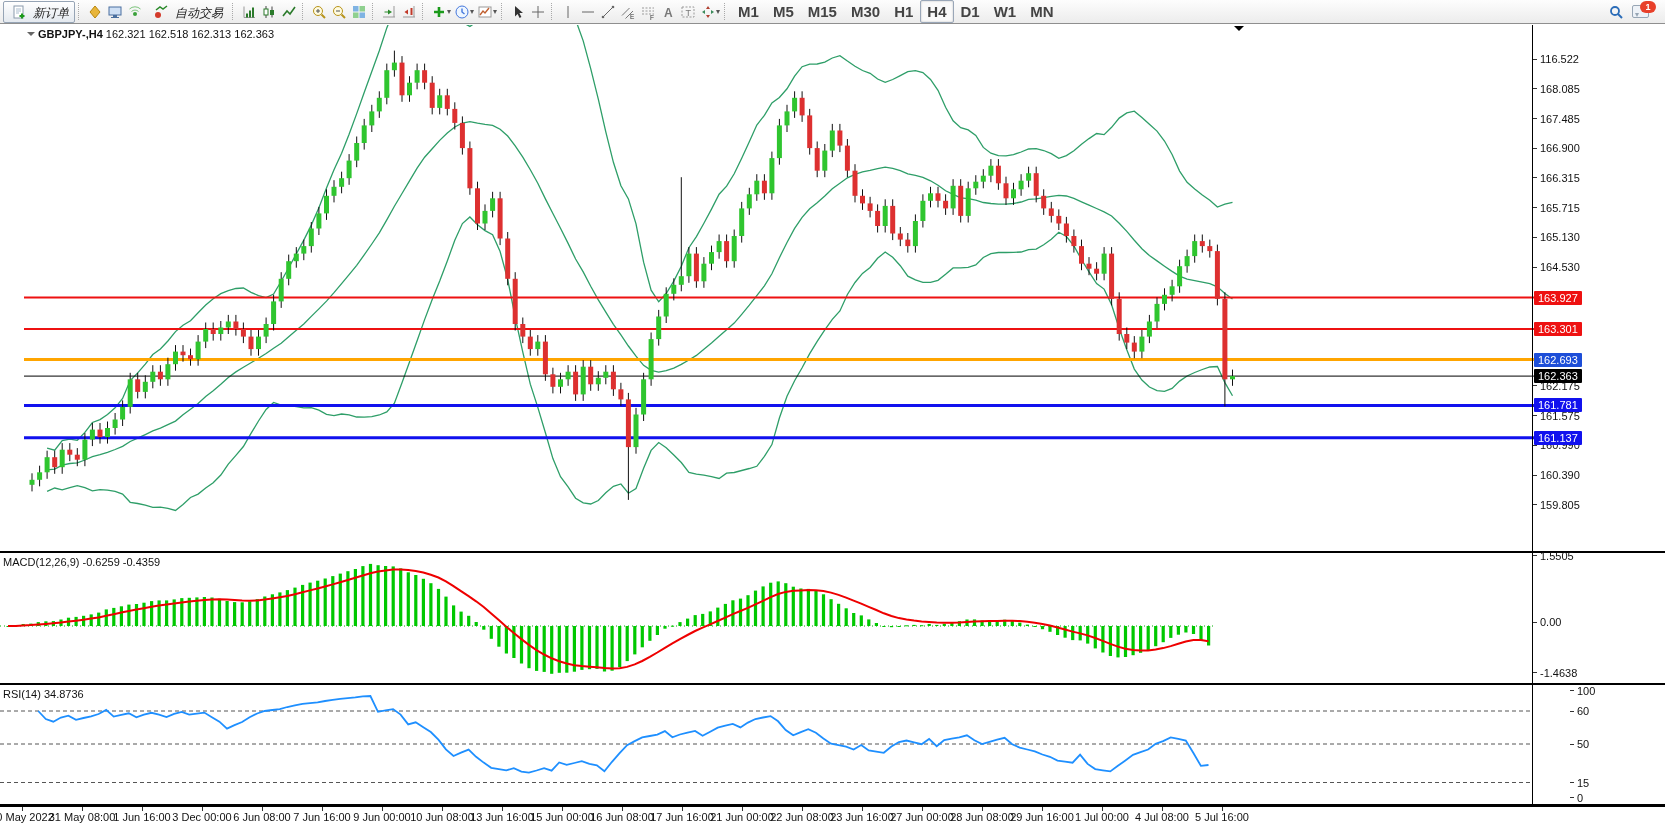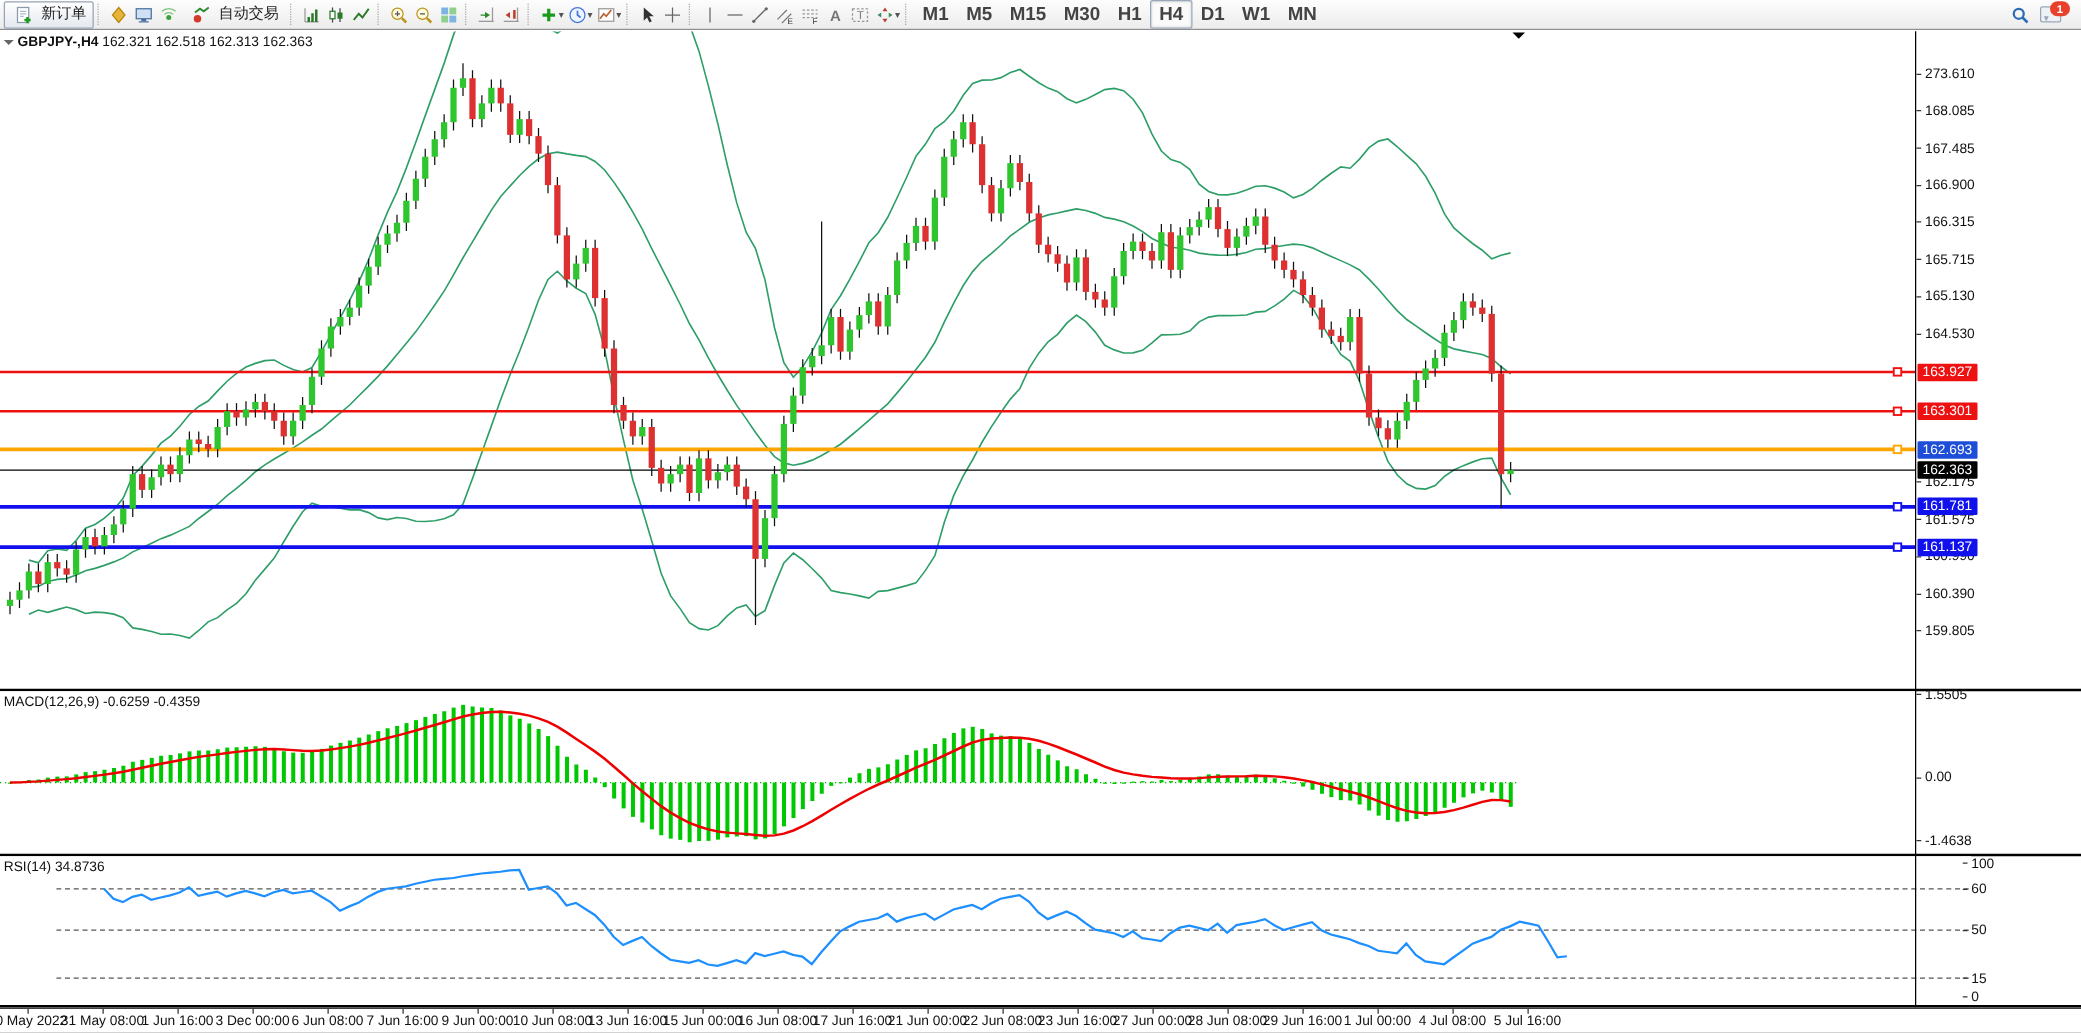--- a/index.html
+++ b/index.html
@@ -1,36 +1,36 @@
 <!DOCTYPE html>
 <html><head>
 <meta charset="utf-8">
 <style>
   html,body{margin:0;padding:0;background:#888;}
   .app{position:relative;width:1665px;height:826px;background:#fff;font-family:"Liberation Sans",sans-serif;overflow:hidden;}
   
   .toolbar{position:absolute;left:0;top:0;width:1665px;height:24px;background:linear-gradient(#fdfdfd,#ececec);border-bottom:1px solid #8f8f8f;display:flex;align-items:center;padding:0 3px;box-sizing:border-box;}
-  .tb-btn{height:20px;display:inline-flex;align-items:flex-start;gap:4px;padding:0 5px;font-size:12px;color:#222;border:1px solid transparent;border-radius:2px;cursor:default;white-space:nowrap;}
+  .tb-btn{height:20px;display:inline-flex;align-items:flex-end;gap:4px;padding:0 5px;font-size:12px;color:#222;border:1px solid transparent;border-radius:2px;cursor:default;white-space:nowrap;font-style:italic;}
   .tb-btn.bordered{border:1px solid #96a4b5;background:linear-gradient(#ffffff,#e4e9ef);}
   .tb-icon{width:20px;height:20px;display:inline-flex;align-items:center;justify-content:center;}
   .tb-sep{width:3px;height:17px;border-left:1px dotted #a9a9a9;margin:0 3px;}
   .tb-caret{font-size:8px;color:#555;margin:0 1px 0 -2px;}
   .tf-btn{font-size:15px;font-weight:bold;color:#444;padding:2px 6px;border:1px solid transparent;border-radius:2px;}
   .tf-btn.active{background:#fafafa;border:1px solid #9aa7b8;box-shadow:inset 0 0 2px #bbb;}
   .tb-right{margin-left:auto;display:flex;align-items:center;gap:6px;padding-right:8px;}
   .chat-wrap{position:relative;width:22px;height:20px;}
   .chat-bubble{position:absolute;left:0;top:3px;width:15px;height:11px;background:#eef2f7;border:1px solid #98a6b5;border-radius:2px;}
   .chat-bubble:after{content:"";position:absolute;left:2px;bottom:-4px;border:4px solid transparent;border-top-color:#98a6b5;border-left-width:2px;border-right-width:2px;}
   .chat-badge{position:absolute;right:-2px;top:-1px;min-width:12px;height:12px;border-radius:7px;background:#e8402a;color:#fff;font-size:9px;font-weight:bold;display:flex;align-items:center;justify-content:center;padding:0 2px;}
   
   .content{position:absolute;left:0;top:25px;width:1665px;height:801px;background:#fff;}
   .panel{position:absolute;left:0;width:1532px;overflow:hidden;background:#fff;}
-  #pricePanel{top:0;height:526px;}
+  #pricePanel{top:0;height:526px;margin-left:24px;}
   #macdPanel{top:528px;height:130px;}
-  #rsiPanel{top:660px;height:119px;padding-left:45px;}
+  #rsiPanel{top:660px;height:119px;}
   .hsep{position:absolute;left:0;width:1665px;background:#000;}
   .axis-v{position:absolute;left:1532px;top:0;width:1px;height:781px;background:#000;}
   .axis-sec{position:absolute;left:1533px;width:132px;overflow:hidden;font-size:11px;color:#111;}
   #axPrice{top:0;height:526px;}
   #axMacd{top:524px;height:130px;}
   #axRsi{top:660px;height:119px;margin-left:37px;}
   .tick{position:absolute;left:0;display:flex;align-items:center;height:13px;}
   .tick .dash{width:4px;height:1px;background:#333;margin-right:3px;}
   .chip{position:absolute;left:1px;height:14px;line-height:14px;padding:0 4px;color:#fff;font-size:11px;border-radius:1px;}
   .timebar{position:absolute;left:0;top:781px;width:1665px;height:20px;border-top:1px solid #000;background:#fff;overflow:hidden;}
@@ -779,21 +779,21 @@
           </svg>
         </div>
     </div>
 
     <div class="hsep" style="top:779px;height:2px"></div>
 
     <div class="axis-v"></div>
     <div class="axis-sec" id="axPrice">
         <div class="tick" style="top:27.6px">
           <span class="dash"></span>
-          <span>273.610</span>
+          <span>116.522</span>
         </div>
         <div class="tick" style="top:57px">
           <span class="dash"></span>
           <span>168.085</span>
         </div>
         <div class="tick" style="top:87.2px">
           <span class="dash"></span>
           <span>167.485</span>
         </div>
         <div class="tick" style="top:116.6px">

